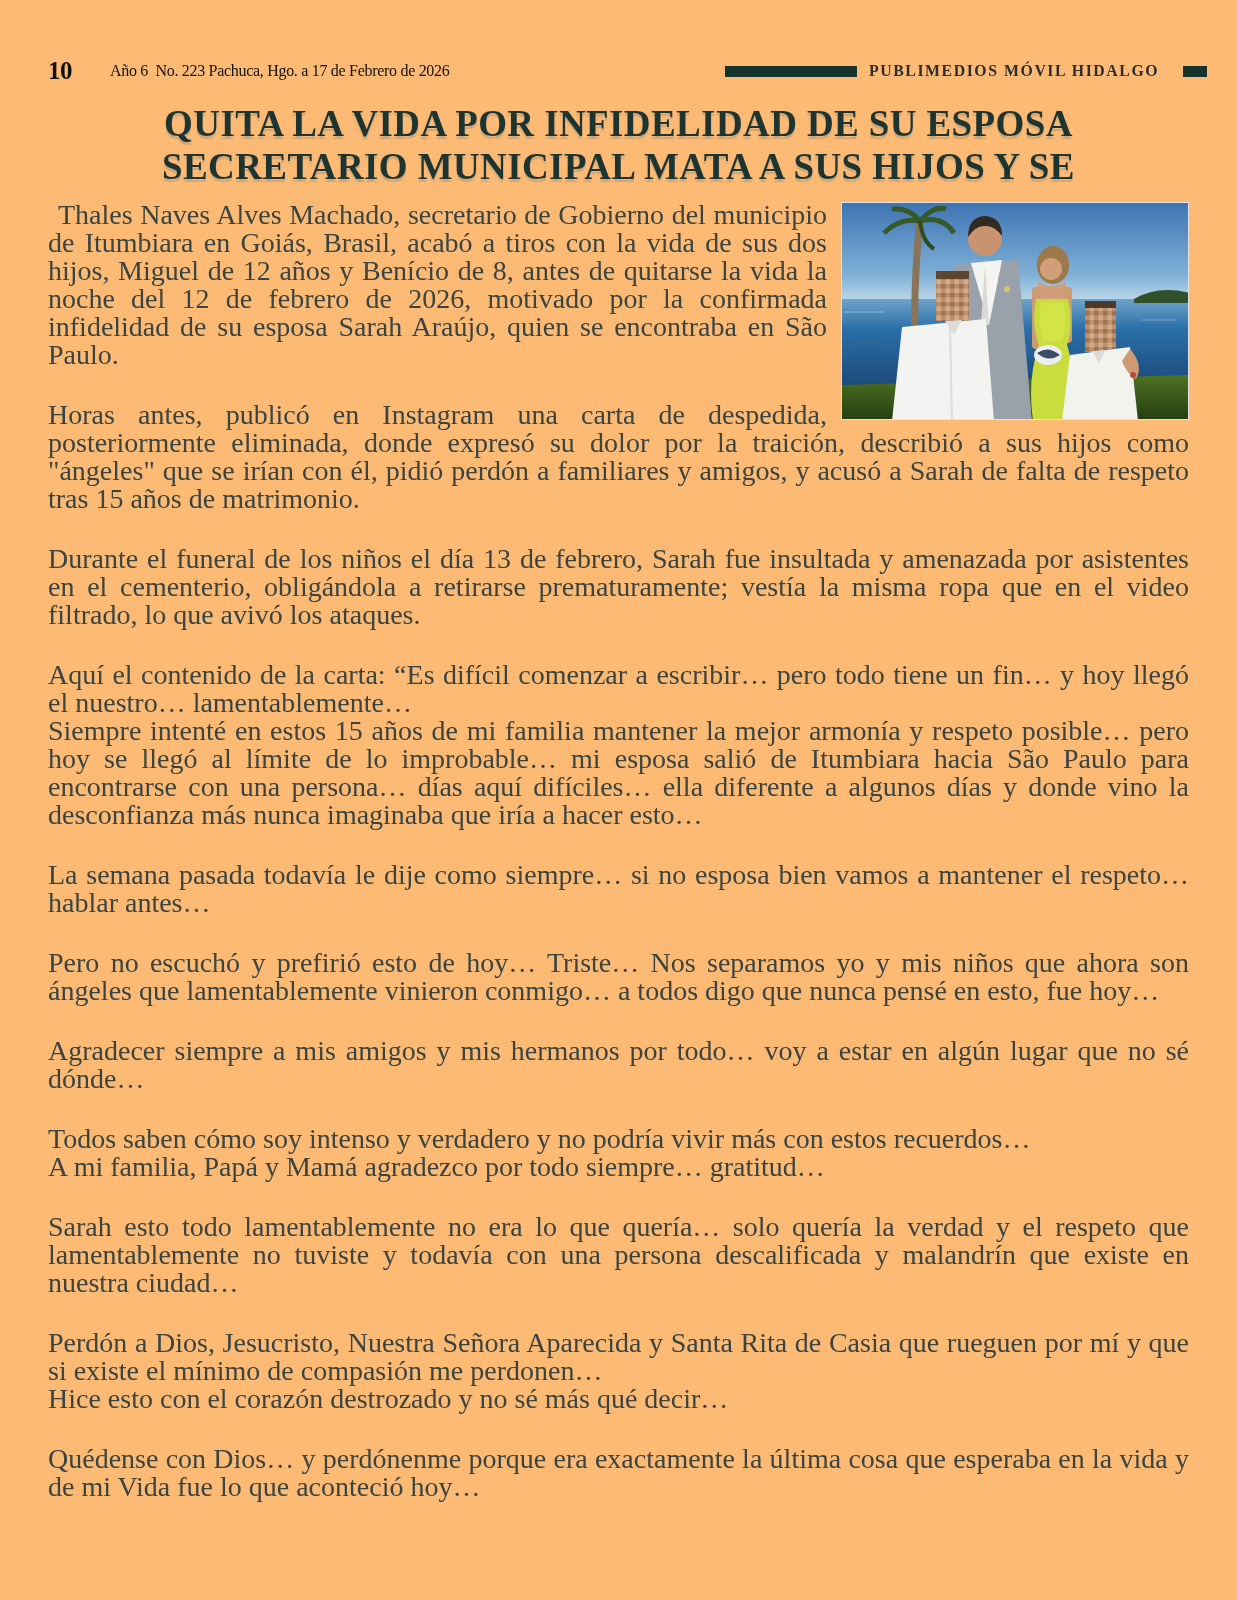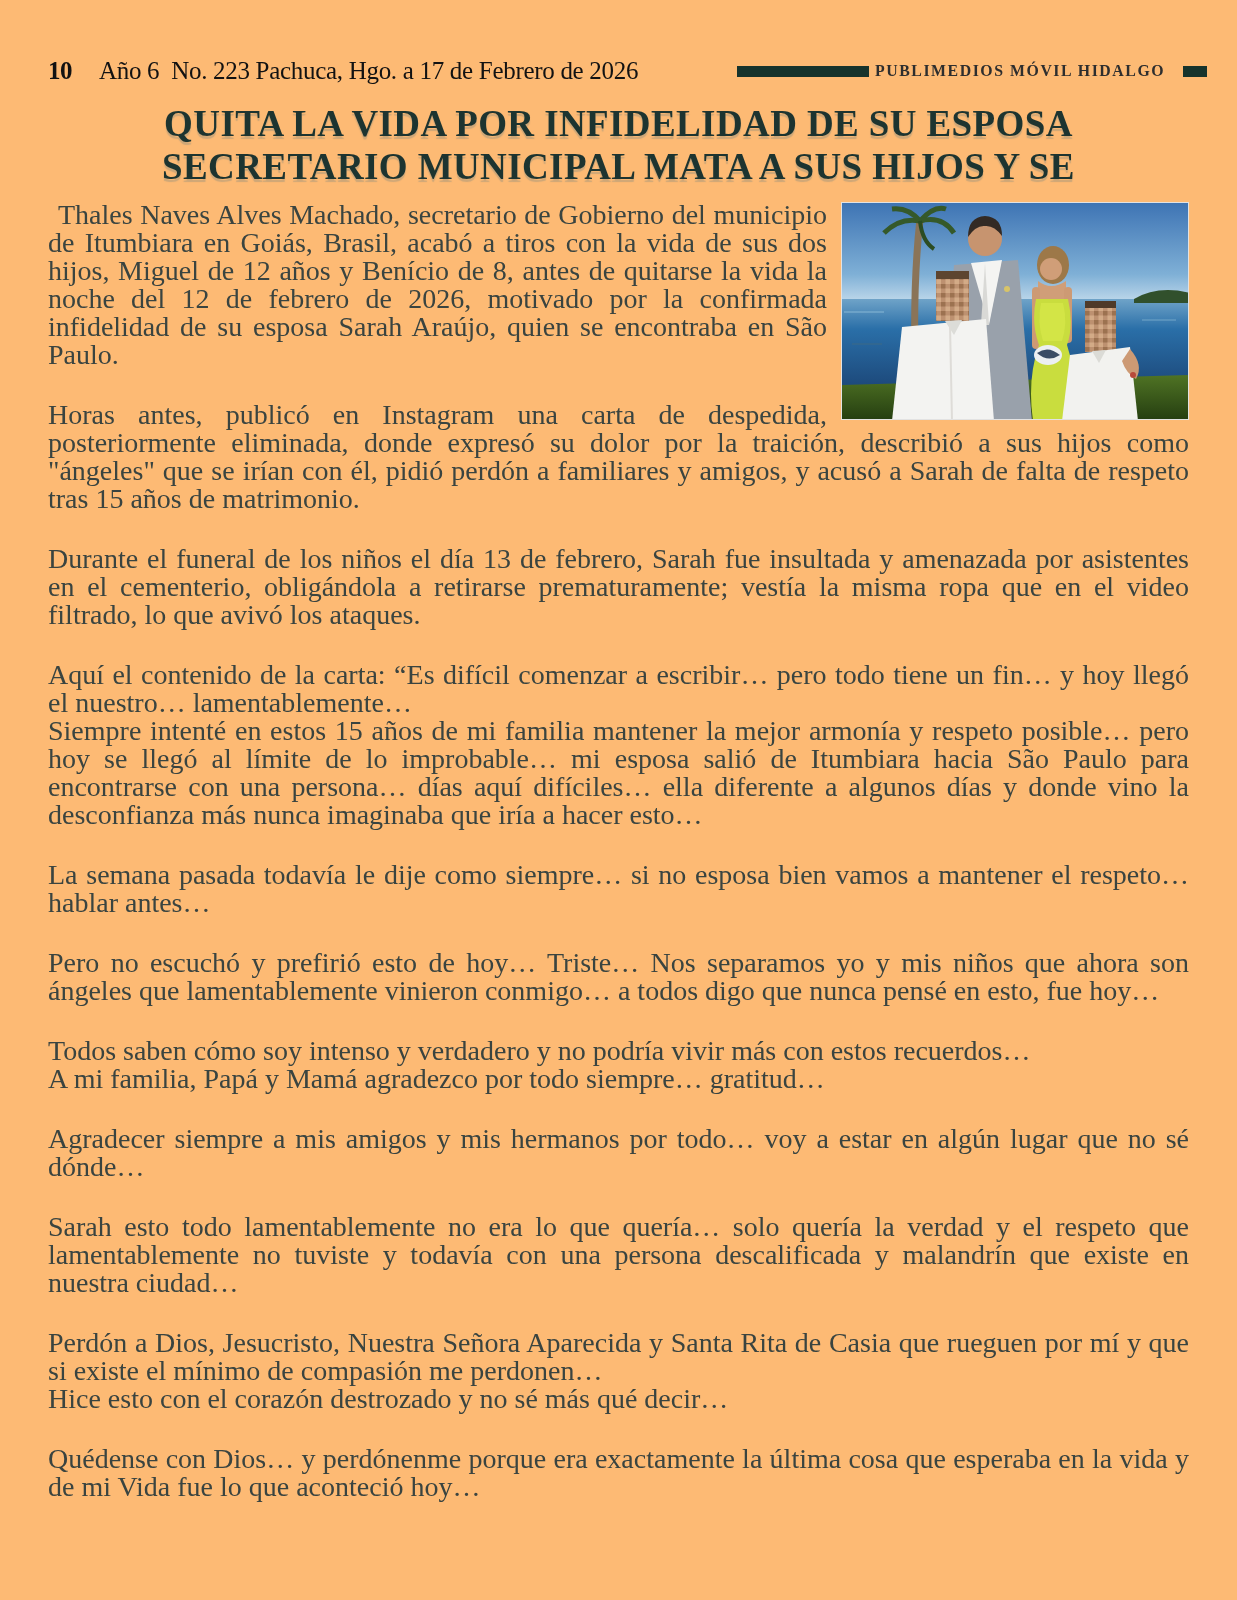--- a/index.html
+++ b/index.html
@@ -21,25 +21,25 @@
   
   .header{
     display:flex;align-items:center;
     padding:0 48px;margin-top:56px;height:30px;
   }
   .page-num{
     font-size:25px;font-weight:700;color:var(--header-text);
     letter-spacing:-0.5px;
   }
   .masthead{
-    font-size:25px;color:var(--header-text);
-    margin-left:27px;letter-spacing:-0.3px;white-space:pre;
+    font-size:16px;color:var(--header-text);
+    margin-left:38px;letter-spacing:-0.3px;white-space:pre;
   }
   .logo{
-    margin-left:auto;display:flex;align-items:center;gap:6px;
+    margin-left:auto;display:flex;align-items:center;gap:12px;
   }
   .brand-bar{
     height:11px;background:var(--brand-bar);display:inline-block;
   }
   .brand-bar.left{width:132px;}
   .brand-bar.right{width:24px;margin-right:-18px;}
   .brand-text{
     font-size:16.5px;font-weight:700;color:var(--brand-text);
     letter-spacing:1.6px;white-space:nowrap;
     transform:scaleX(0.96);transform-origin:left center;
@@ -177,22 +177,22 @@
       </svg>
     </div>
 
     <div>
         <p>Thales Naves Alves Machado, secretario de Gobierno del municipio de Itumbiara en Goiás, Brasil, acabó a tiros con la vida de sus dos hijos, Miguel de 12 años y Benício de 8, antes de quitarse la vida la noche del 12 de febrero de 2026, motivado por la confirmada infidelidad de su esposa Sarah Araújo, quien se encontraba en São Paulo.</p>
         <p>Horas antes, publicó en Instagram una carta de despedida, posteriormente eliminada, donde expresó su dolor por la traición, describió a sus hijos como "ángeles" que se irían con él, pidió perdón a familiares y amigos, y acusó a Sarah de falta de respeto tras 15 años de matrimonio.</p>
         <p>Durante el funeral de los niños el día 13 de febrero, Sarah fue insultada y amenazada por asistentes en el cementerio, obligándola a retirarse prematuramente; vestía la misma ropa que en el video filtrado, lo que avivó los ataques.</p>
         <p>Aquí el contenido de la carta: “Es difícil comenzar a escribir… pero todo tiene un fin… y hoy llegó el nuestro… lamentablemente…<br>Siempre intenté en estos 15 años de mi familia mantener la mejor armonía y respeto posible… pero hoy se llegó al límite de lo improbable… mi esposa salió de Itumbiara hacia São Paulo para encontrarse con una persona… días aquí difíciles… ella diferente a algunos días y donde vino la desconfianza más nunca imaginaba que iría a hacer esto…</p>
         <p>La semana pasada todavía le dije como siempre… si no esposa bien vamos a mantener el respeto… hablar antes…</p>
         <p>Pero no escuchó y prefirió esto de hoy… Triste… Nos separamos yo y mis niños que ahora son ángeles que lamentablemente vinieron conmigo… a todos digo que nunca pensé en esto, fue hoy…</p>
+        <p>Agradecer siempre a mis amigos y mis hermanos por todo… voy a estar en algún lugar que no sé dónde…</p>
         <p>Todos saben cómo soy intenso y verdadero y no podría vivir más con estos recuerdos…<br>A mi familia, Papá y Mamá agradezco por todo siempre… gratitud…</p>
-        <p>Agradecer siempre a mis amigos y mis hermanos por todo… voy a estar en algún lugar que no sé dónde…</p>
         <p>Sarah esto todo lamentablemente no era lo que quería… solo quería la verdad y el respeto que lamentablemente no tuviste y todavía con una persona descalificada y malandrín que existe en nuestra ciudad…</p>
         <p>Perdón a Dios, Jesucristo, Nuestra Señora Aparecida y Santa Rita de Casia que rueguen por mí y que si existe el mínimo de compasión me perdonen…<br>Hice esto con el corazón destrozado y no sé más qué decir…</p>
         <p>Quédense con Dios… y perdónenme porque era exactamente la última cosa que esperaba en la vida y de mi Vida fue lo que aconteció hoy…</p>
       </div>
 
   </div>
 
 </div>
 
 </body></html>

